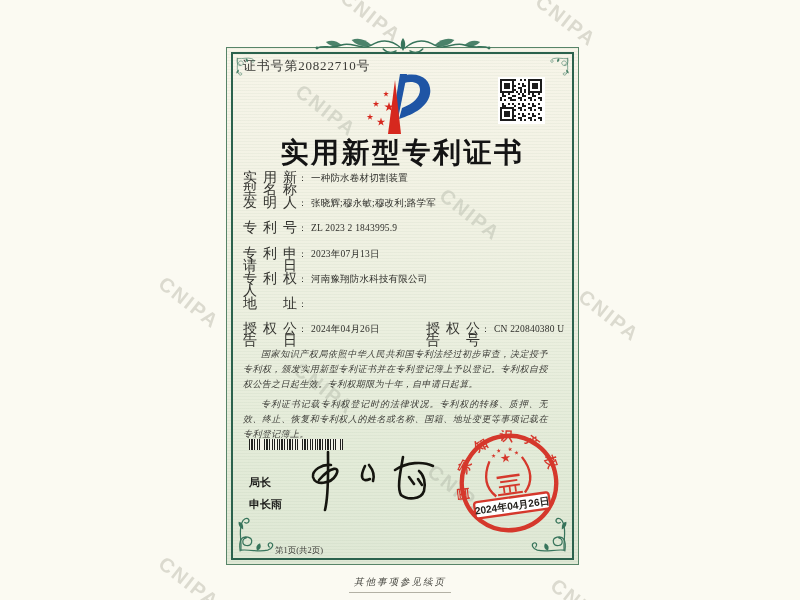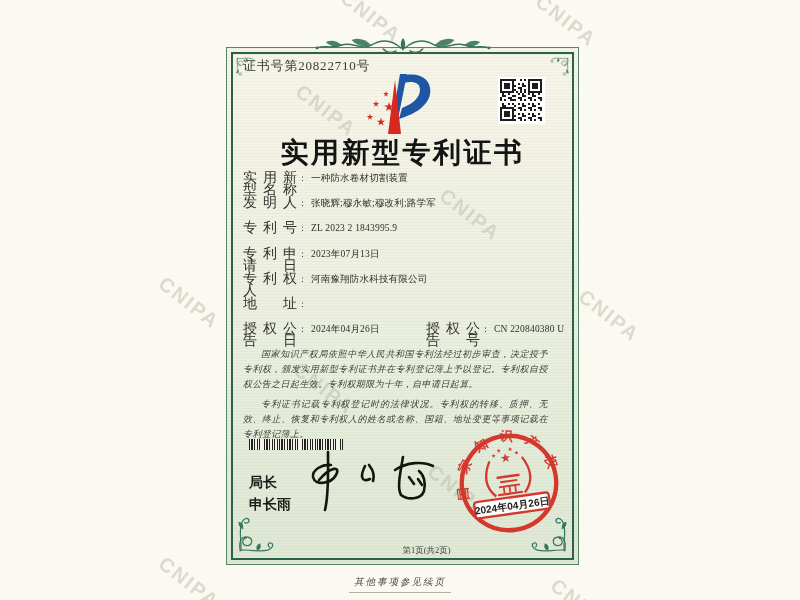--- a/index.html
+++ b/index.html
@@ -54,26 +54,26 @@
   .paras{position:absolute;left:16px;right:15px;top:299px;font-size:9px;line-height:15px;
          color:#3d3d38;font-style:italic;letter-spacing:0.4px;text-align:justify;}
   .paras p{margin:0 15px 5px 0;text-indent:2em;}
 
   .barcode{position:absolute;left:22px;top:391px;width:94px;height:11px;
      background:repeating-linear-gradient(90deg,
        #20201e 0 1px,#f4f3ea 1px 2px,#20201e 2px 3.6px,#f4f3ea 3.6px 5px,
        #20201e 5px 5.8px,#f4f3ea 5.8px 7.6px);}
 
   .signer{position:absolute;left:22px;top:423px;font-family:"Liberation Sans",sans-serif;
-          font-weight:bold;font-size:14px;color:#1c1c1a;line-height:22px;}
+          font-weight:bold;font-size:11px;color:#1c1c1a;line-height:22px;}
   .signature{position:absolute;left:72px;top:396px;width:156px;height:74px;}
 
   .seal{position:absolute;left:229px;top:382px;width:106px;height:106px;transform:rotate(-8deg);}
 
-  .page-ind{position:absolute;left:0;right:0;top:497px;text-align:center;font-size:8.5px;color:#3c3c38;padding-left:48px;}
+  .page-ind{position:absolute;left:0;right:0;top:497px;font-size:8.5px;color:#3c3c38;padding-left:48px;}
 
   .extra-note{position:absolute;left:0;right:0;top:571px;text-align:center;z-index:2;}
   .extra-note span{display:inline-block;font-size:9.5px;font-style:italic;color:#45453f;
        letter-spacing:2px;border-bottom:1px solid #b3b1a5;padding:0 5px 3px;}
 </style>
 </head>
 <body>
 
 <svg width="0" height="0" style="position:absolute">
   <defs>

